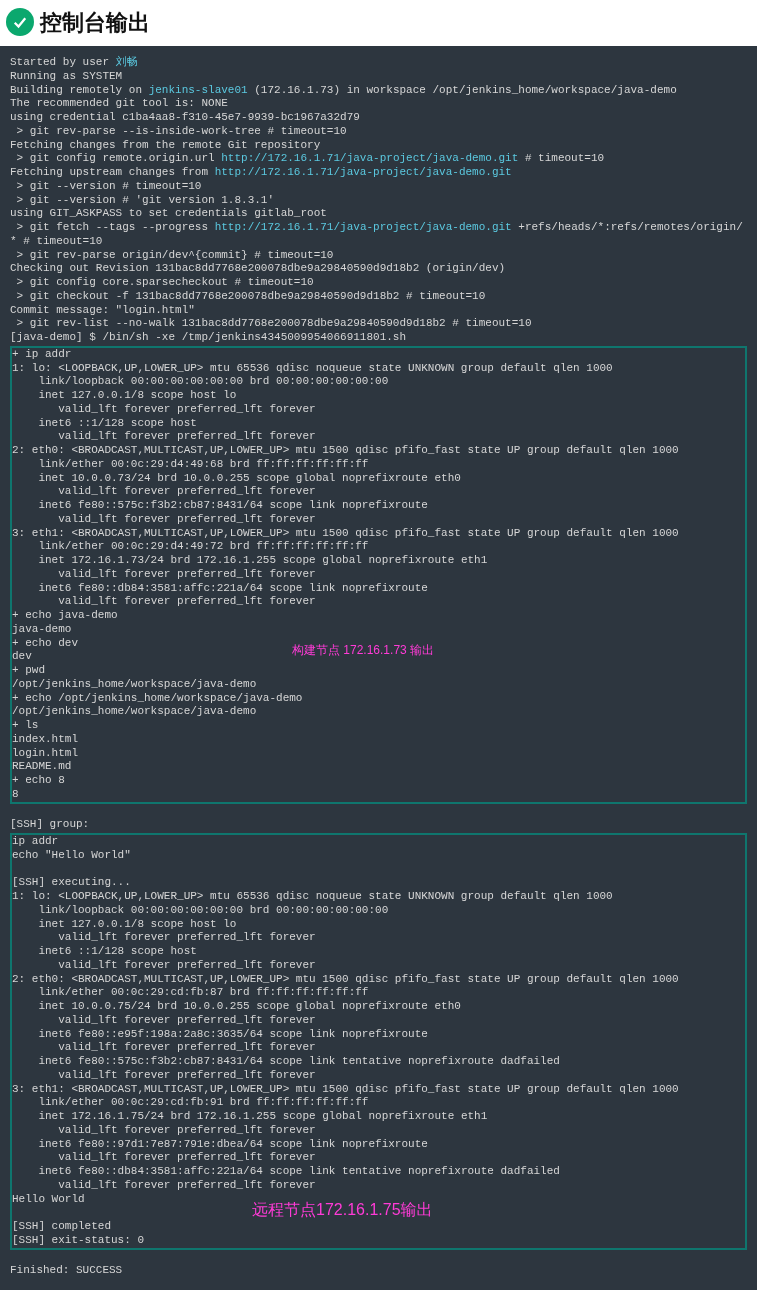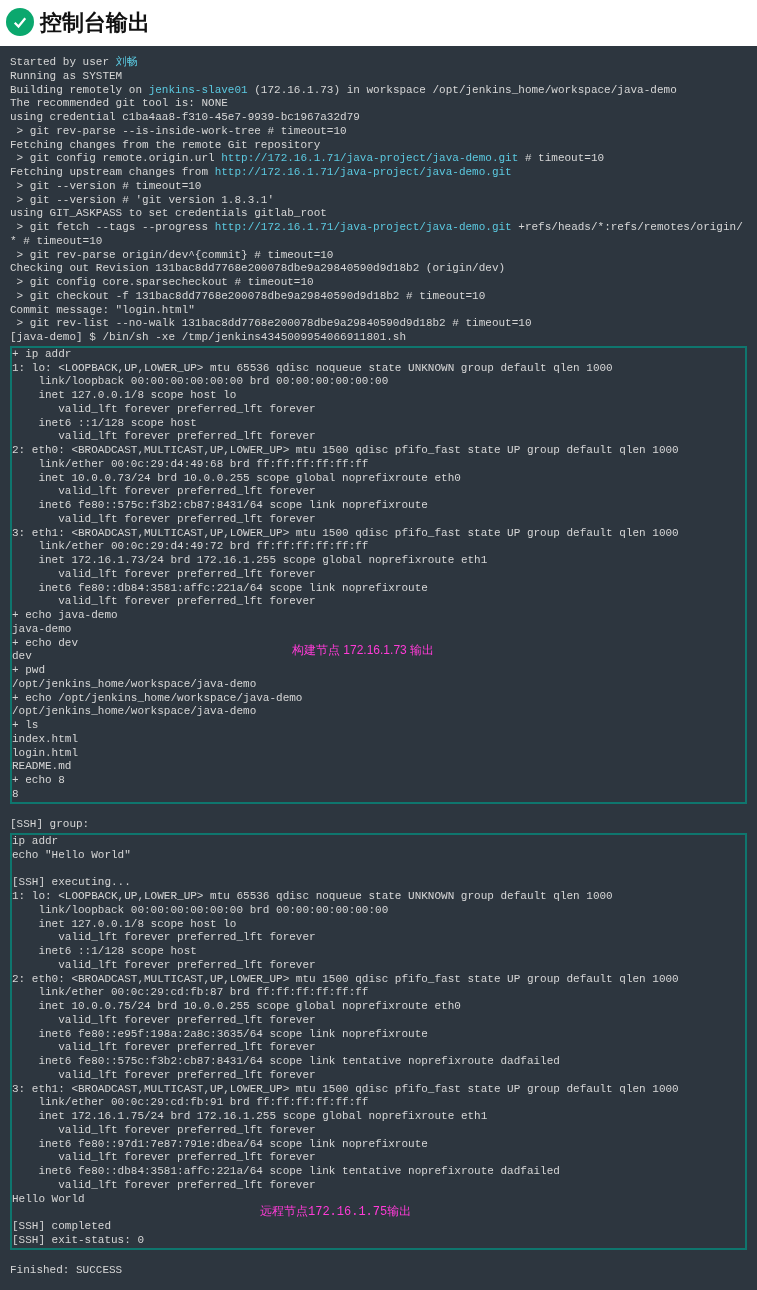--- a/index.html
+++ b/index.html
@@ -62,24 +62,23 @@
   .annotation {
     color: #ff3bd7;
     position: absolute;
     font-size: 12px;
     font-family: Arial, sans-serif;
     white-space: nowrap;
   }
   .annotation2 {
     color: #ff3bd7;
     position: absolute;
-    font-size: 12px;
-    font-family: Liberation Mono, monospace;
+    font-size: 16px;
+    font-family: Liberation Sans, sans-serif;
     white-space: nowrap;
-    margin-left: 8px;
   }
 </style>
 </head>
 <body>
 
 <div class="header">
   <span class="check-icon">
     <svg viewBox="0 0 24 24">
         <polyline points="5,13 10,18 19,7"></polyline>
       </svg>

